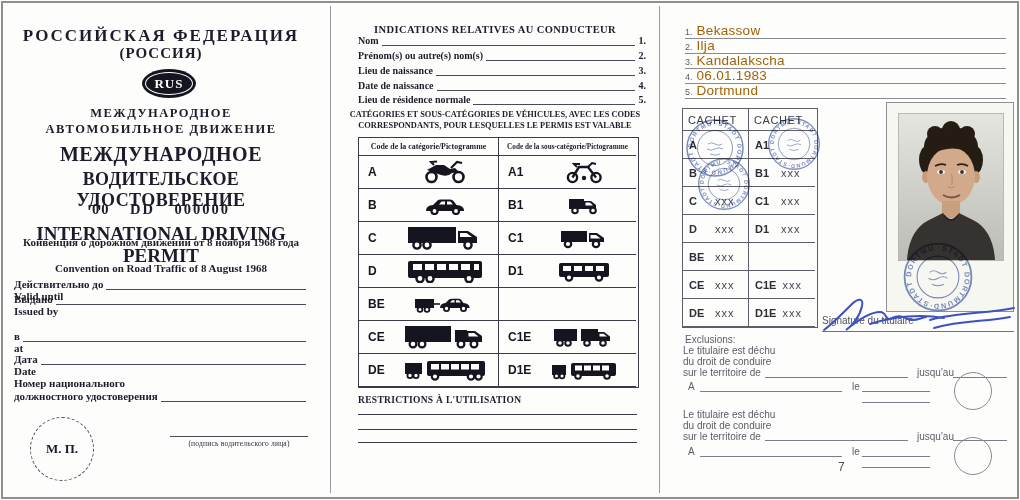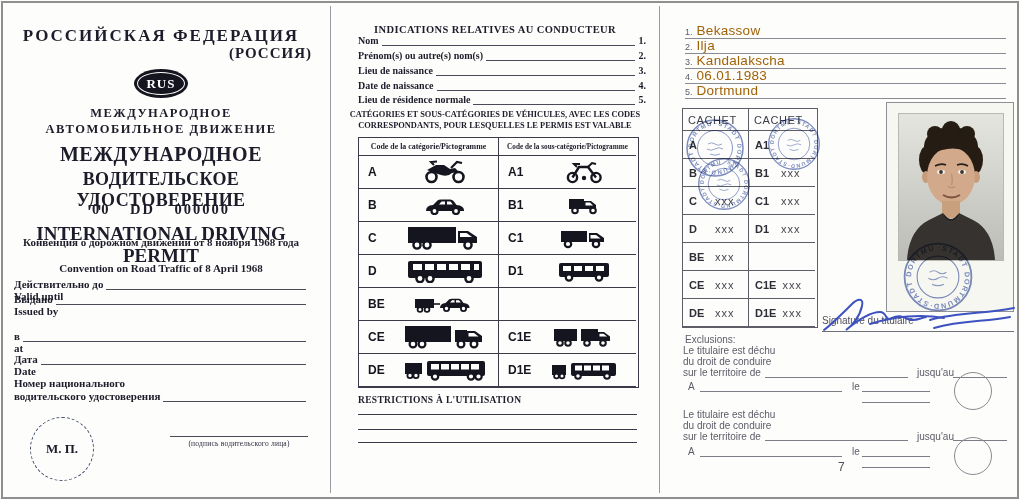--- a/index.html
+++ b/index.html
@@ -5,22 +5,22 @@
   html,body{margin:0;padding:0;background:#e9e9e9;}
   .sheet{position:relative;width:1020px;height:500px;background:#fdfdfc;overflow:hidden;
          font-family:"Liberation Serif",serif;color:#1c1c2a;}
   .frame{position:absolute;inset:1px;border:2px solid #8f8f8f;pointer-events:none;z-index:40;}
   .sep{position:absolute;top:6px;bottom:7px;width:1px;background:#9a9aa2;z-index:5;}
   .abs{position:absolute;}
   .ctr{text-align:center;}
   
   .lp{position:absolute;left:10px;top:0;width:302px;height:500px;}
   .lp .t1{top:26px;left:0;width:100%;font-size:17px;font-weight:bold;letter-spacing:2px;}
-  .lp .t2{top:45px;left:0;width:100%;font-size:15px;font-weight:bold;letter-spacing:1px;text-align:right;}
-  .badge{top:69px;left:0;width:100%;}
+  .lp .t2{top:45px;left:0;width:100%;font-size:15px;font-weight:bold;letter-spacing:1px;}
+  .badge{top:69px;left:8px;width:100%;}
   .badge-oval{display:inline-block;position:relative;width:54px;height:29px;background:#15151f;border-radius:50%;}
   .badge-oval::before{content:"";position:absolute;inset:3px;border:1px solid #fff;border-radius:50%;}
   .badge-oval span{position:relative;display:block;line-height:29px;color:#fff;font-weight:bold;font-size:13px;letter-spacing:1px;}
   .lp .m1{top:106px;left:0;width:100%;font-size:12.5px;font-weight:bold;letter-spacing:1.5px;}
   .lp .m2{top:122px;left:0;width:100%;font-size:12.5px;font-weight:bold;letter-spacing:1.5px;}
   .lp .big1{top:143px;left:0;width:100%;font-size:20px;font-weight:bold;letter-spacing:0.5px;}
   .lp .big2{top:169px;left:0;width:100%;font-size:18px;font-weight:bold;letter-spacing:0.4px;}
   .lp .num{top:201px;left:0;width:100%;font-size:14.5px;font-weight:bold;word-spacing:14px;letter-spacing:2px;}
   .lp .en{top:223px;left:0;width:100%;font-size:19px;font-weight:bold;}
   .lp .cv1{top:236px;left:0;width:100%;font-size:11px;font-weight:bold;}
@@ -96,21 +96,21 @@
     <div class="abs ctr badge">
       <span class="badge-oval"><span>RUS</span></span>
     </div>
     <div class="abs ctr m1">МЕЖДУНАРОДНОЕ</div>
     <div class="abs ctr m2">АВТОМОБИЛЬНОЕ ДВИЖЕНИЕ</div>
     <div class="abs ctr big1">МЕЖДУНАРОДНОЕ</div>
     <div class="abs ctr big2">ВОДИТЕЛЬСКОЕ УДОСТОВЕРЕНИЕ</div>
     <div class="abs ctr num">00 DD 000000</div>
     <div class="abs ctr en">INTERNATIONAL DRIVING PERMIT</div>
     <div class="abs ctr cv1">Конвенция о дорожном движении от 8 ноября 1968 года</div>
-    <div class="abs ctr cv2">Convention on Road Traffic of 8 April 1968</div>
+    <div class="abs ctr cv2">Convention on Road Traffic of 8 August 1968</div>
 
     <div class="fr" style="top:277px">
       <div class="frl">
           <span>Действительно до</span>
           <span class="rule"></span>
         </div>
       <div class="frs">Valid until</div>
     </div>
     <div class="fr" style="top:292px">
       <div class="frl">
@@ -129,21 +129,21 @@
     <div class="fr" style="top:352px">
       <div class="frl">
           <span>Дата</span>
           <span class="rule"></span>
         </div>
       <div class="frs">Date</div>
     </div>
     <div class="fr" style="top:377px">
       <div>Номер национального</div>
       <div class="frl">
-          <span>водительского удостоверения</span>
+          <span>должностного удостоверения</span>
           <span class="rule"></span>
         </div>
     </div>
 
     <div class="seal">
         <span>М. П.</span>
       </div>
     <div class="osig">
       <div class="osig-line"></div>
       <div class="osig-cap">(подпись водительского лица)</div>

